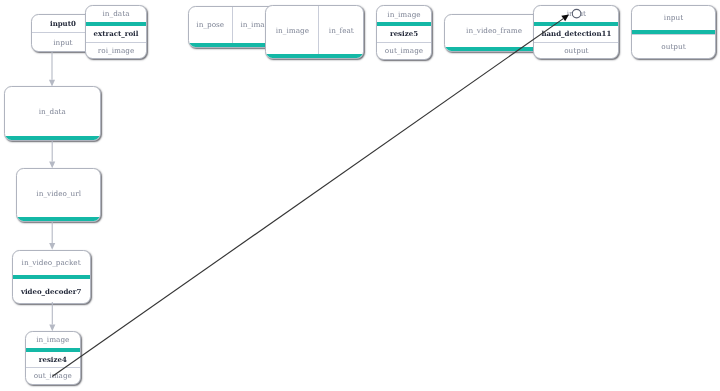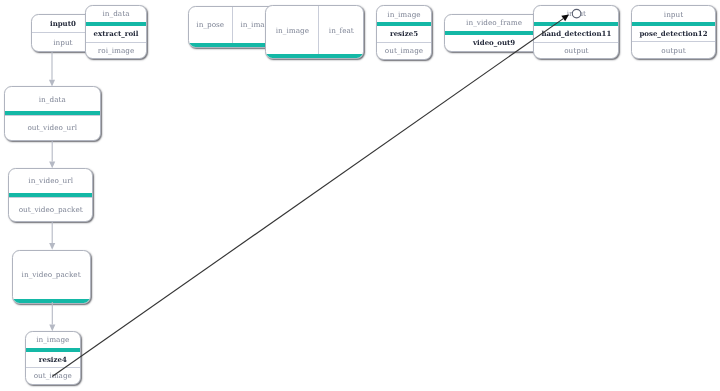--- a/index.html
+++ b/index.html
@@ -61,60 +61,53 @@
     </div>
     <div class="title">resize5</div>
     <div class="row outputs">
       <div class="port">out_image</div>
     </div>
   </div>
   <div class="node" style="left:444.1px;top:13.8px;width:100px;height:37.8px;">
     <div class="row inputs">
       <div class="port">in_video_frame</div>
     </div>
-    <div class="title">video_out9</div>
   </div>
   <div class="node" style="left:533.4px;top:5.1px;width:86px;height:54.2px;">
     <div class="row inputs">
       <div class="port">input</div>
     </div>
     <div class="title">hand_detection11</div>
     <div class="row outputs">
       <div class="port">output</div>
     </div>
   </div>
   <div class="node" style="left:631.3px;top:5.4px;width:84.4px;height:53.6px;">
     <div class="row inputs">
       <div class="port">input</div>
     </div>
-    <div class="title">pose_detection12</div>
     <div class="row outputs">
       <div class="port">output</div>
     </div>
   </div>
   <div class="node" style="left:3.6px;top:86.3px;width:97.4px;height:54.4px;">
     <div class="row inputs">
       <div class="port">in_data</div>
     </div>
-    <div class="row outputs">
-      <div class="port">out_video_url</div>
-    </div>
   </div>
-  <div class="node" style="left:8px;top:168.1px;width:85.4px;height:54.4px;">
+  <div class="node" style="left:16px;top:168.1px;width:85.4px;height:54.4px;">
     <div class="row inputs">
       <div class="port">in_video_url</div>
-    </div>
-    <div class="row outputs">
-      <div class="port">out_video_packet</div>
     </div>
   </div>
   <div class="node" style="left:11.6px;top:250.1px;width:79px;height:53.9px;">
     <div class="row inputs">
       <div class="port">in_video_packet</div>
     </div>
+    <div class="title">video_decoder7</div>
   </div>
   <div class="node" style="left:24.6px;top:331px;width:56.4px;height:53.5px;">
     <div class="row inputs">
       <div class="port">in_image</div>
     </div>
     <div class="title">resize4</div>
     <div class="row outputs">
       <div class="port">out_image</div>
     </div>
   </div>

